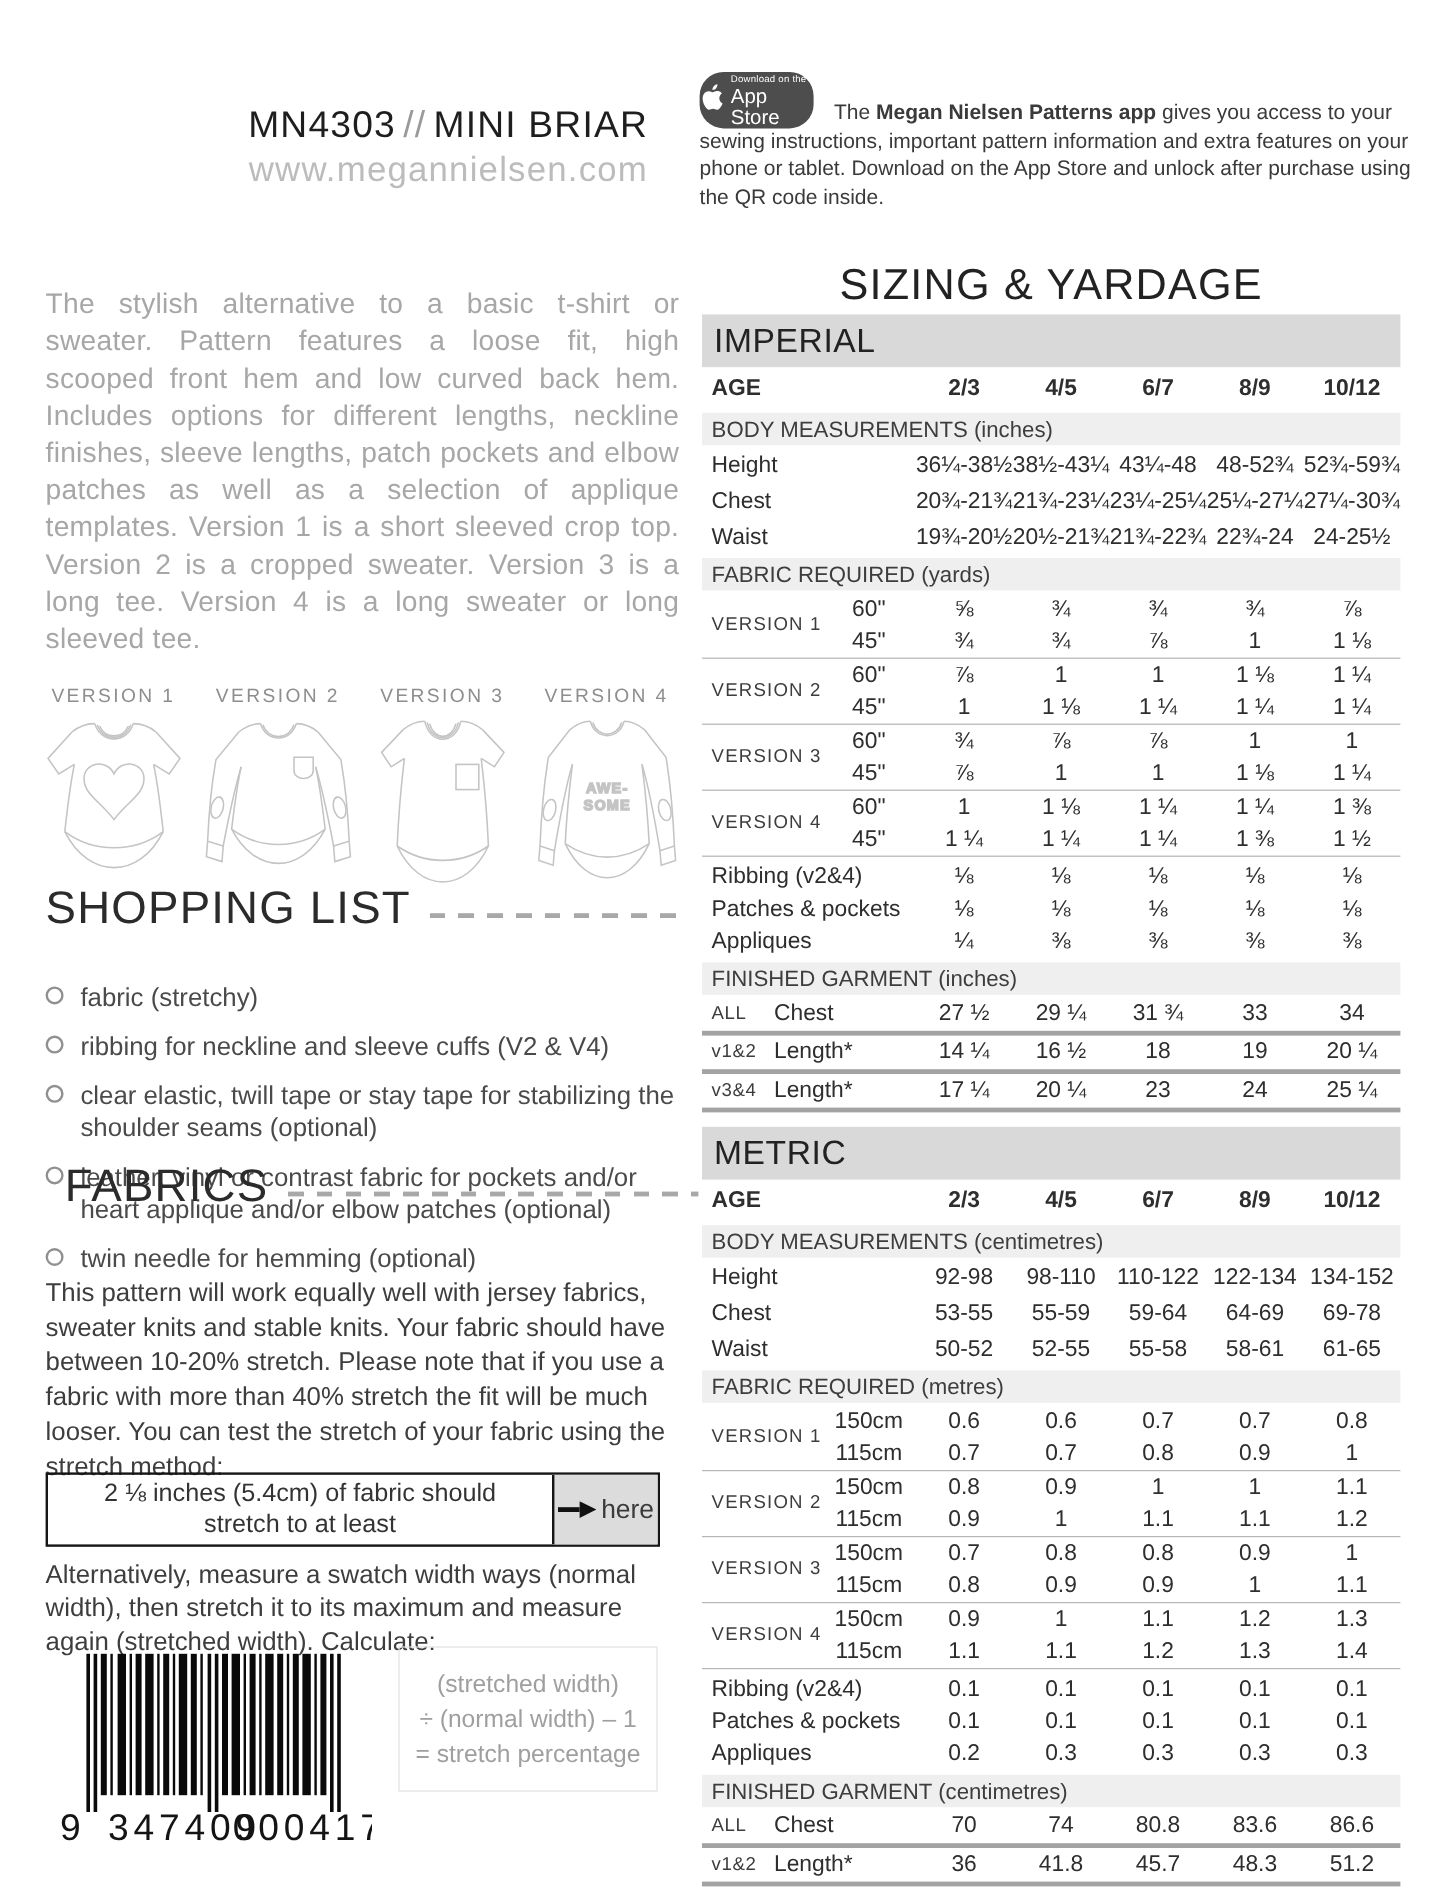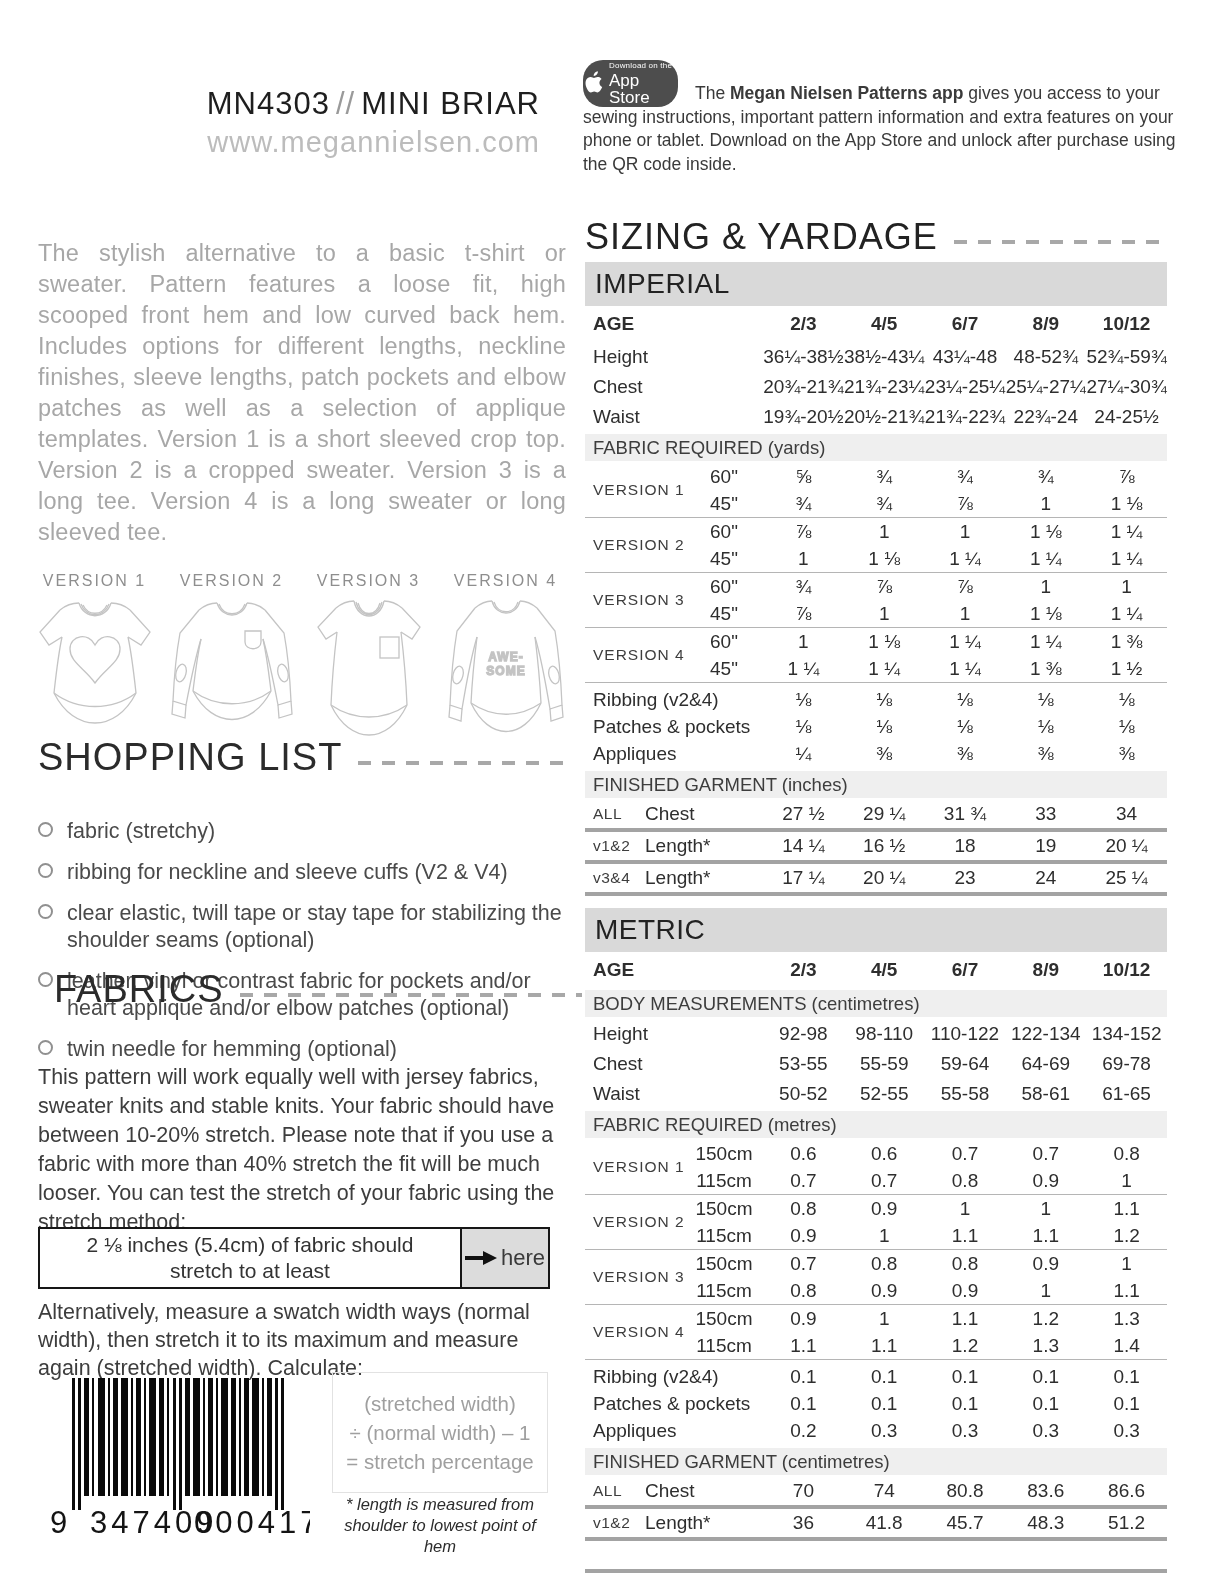--- a/index.html
+++ b/index.html
@@ -50,21 +50,21 @@
 
   .alt-text { position:absolute; left:38px; top:1298px; width:532px; font-size:21.5px; line-height:28px; color:#3d3d3d; margin:0; }
 
   .barcode { position:absolute; left:42px; top:1378px; }
   .formula-box { position:absolute; left:332px; top:1372px; width:216px; border:1px solid #e2e2e2; padding:16px 8px;
                  text-align:center; color:#9f9f9f; font-size:20.5px; line-height:29px; }
   .footnote { position:absolute; left:332px; top:1494px; width:216px; text-align:center; font-style:italic;
               font-size:16.5px; line-height:21px; color:#2c2c2c; }
 
   
-  .sizing-head { position:absolute; left:585px; top:216px; width:582px; display:flex; align-items:center; gap:16px; }
+  .sizing-head { position:absolute; left:585px; top:216px; width:582px; display:flex; align-items:center; gap:16px;flex-direction:column; }
   .sizing-head h2 { margin:0; font-size:36px; font-weight:300; letter-spacing:1px; color:#222; white-space:nowrap; }
   .sizing-tables { position:absolute; left:585px; top:262px; width:582px; }
 
   .unit-band { background:#d9d9d9; height:44px; display:flex; align-items:center; padding-left:10px;
                font-size:28px; letter-spacing:0.5px; color:#222; }
   .unit-sect + .unit-band, .metric-gap { margin-top:12px; }
   .age-row { display:grid; grid-template-columns:178px repeat(5,80.8px); align-items:center; height:36px; }
   .age-label { font-weight:700; font-size:19px; padding-left:8px; }
   .age-cell { font-weight:700; font-size:19px; text-align:center; }
   .sub-band { background:#efefef; height:27px; display:flex; align-items:center; padding-left:8px;
@@ -282,38 +282,38 @@
       <text class="bc-num" x="152" y="155" letter-spacing="4">000417</text>
     </svg>
   </div>
 
   <div class="formula-box">
     <div>(stretched width)</div>
     <div>÷ (normal width) – 1</div>
     <div>= stretch percentage</div>
   </div>
 
-  <div class="footnote">* length is measured from shoulder to lowest point of hem</div>
 
   <div class="sizing-head">
     <h2>SIZING &amp; YARDAGE</h2>
     <div class="dashes"></div>
   </div>
 
   <div class="sizing-tables">
     <div id="imperial-table" class="unit-sect">
         <div class="unit-band">IMPERIAL</div>
         <div class="age-row">
           <div class="age-label">AGE</div>
           <div class="age-cell">2/3</div>
           <div class="age-cell">4/5</div>
           <div class="age-cell">6/7</div>
           <div class="age-cell">8/9</div>
           <div class="age-cell">10/12</div>
         </div>
+        <div class="sub-band">BODY MEASUREMENTS (inches)</div>
         <div class="data-row">
           <div class="row-label">Height</div>
           <div class="cell">36¼-38½</div>
           <div class="cell">38½-43¼</div>
           <div class="cell">43¼-48</div>
           <div class="cell">48-52¾</div>
           <div class="cell">52¾-59¾</div>
         </div>
         <div class="data-row">
           <div class="row-label">Chest</div>

